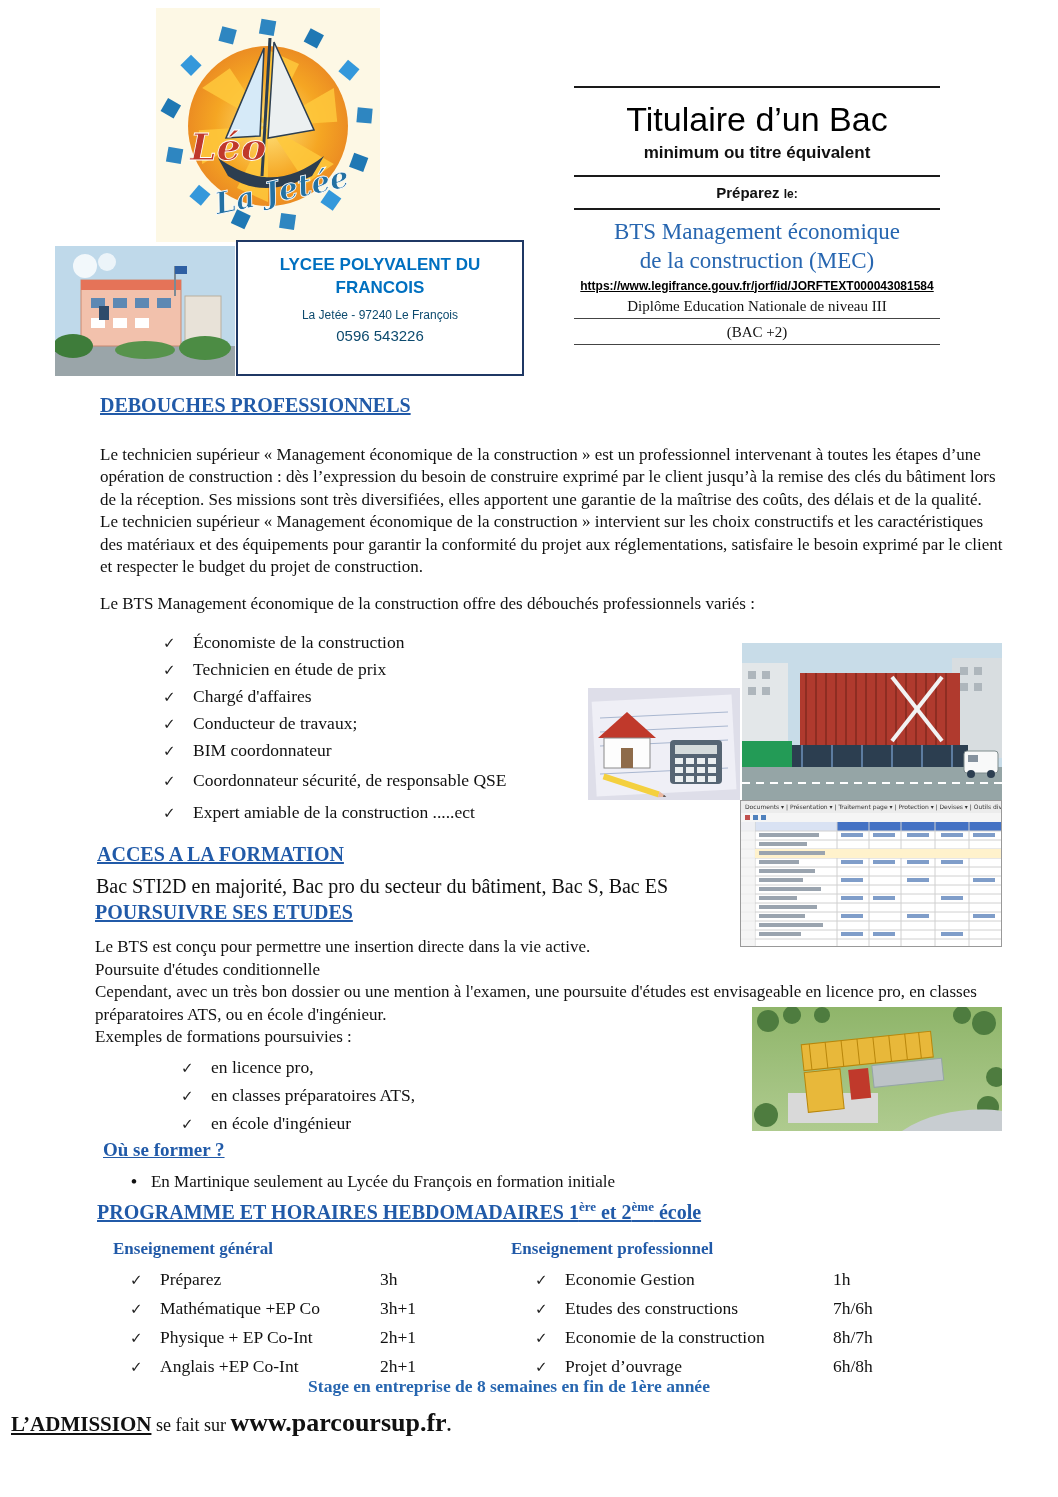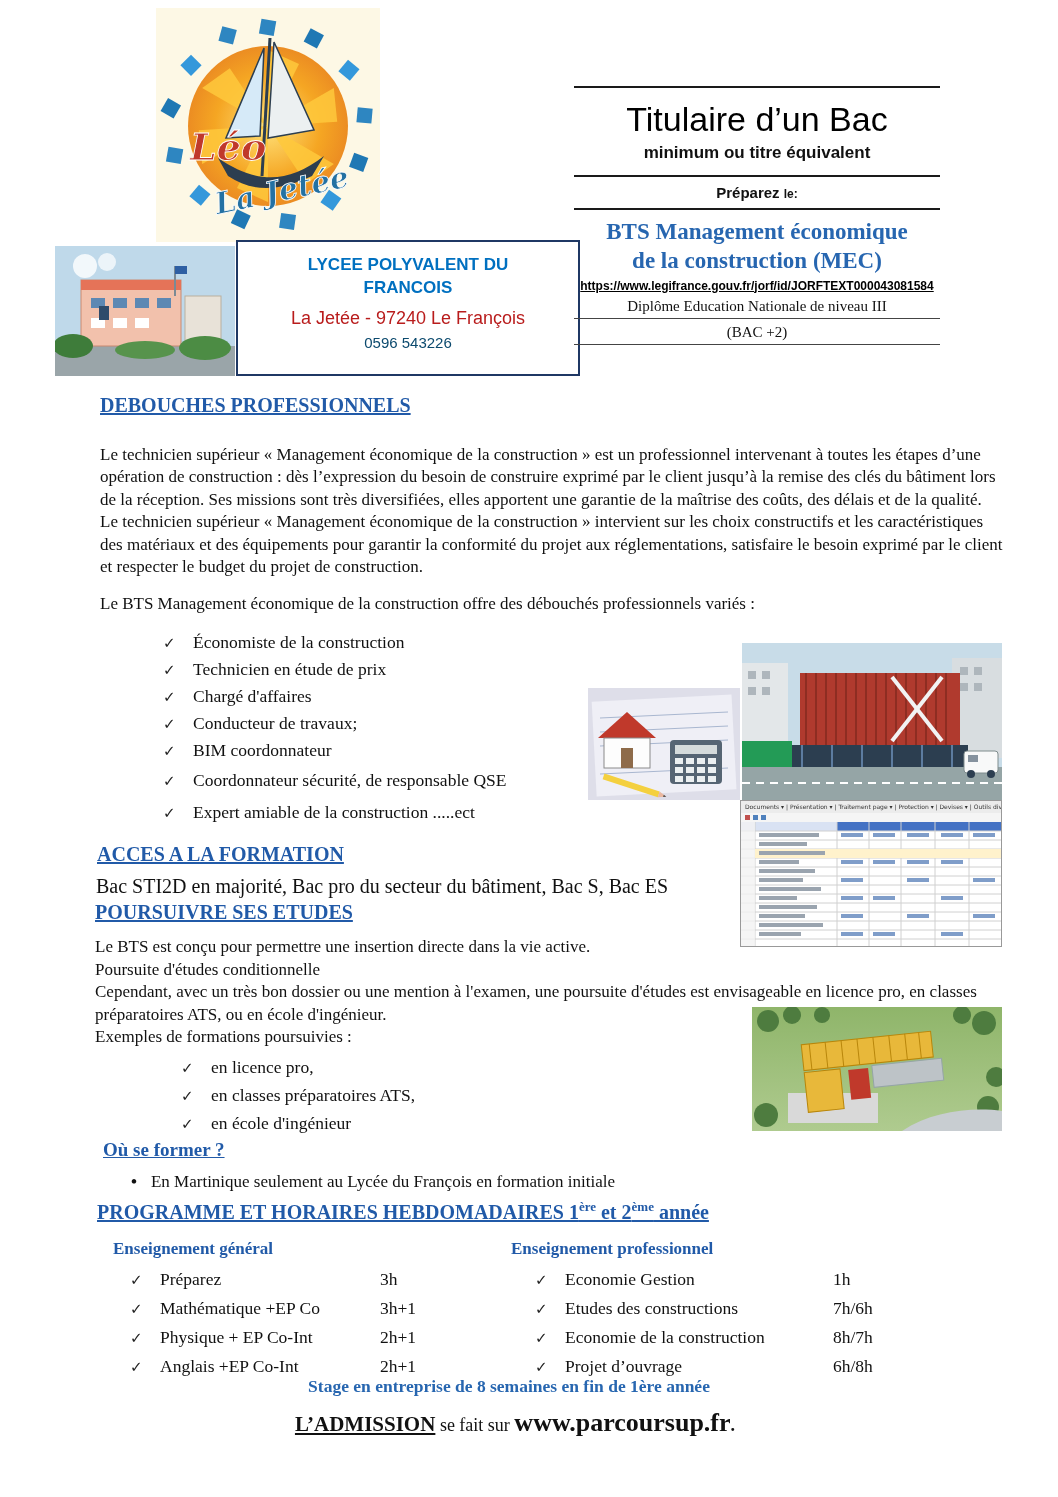--- a/index.html
+++ b/index.html
@@ -19,34 +19,34 @@
   .rule-thin { height:1px; background:#444; width:100%; }
   .check {
     position:absolute; left:0; top:1px; font-weight:bold; color:#222;
     font-family:"DejaVu Sans", sans-serif; font-size:15px;
   }
   .cl-item { position:relative; padding-left:30px; font-size:17.5px; line-height:23px; margin-bottom:4px; }
   
   .logo-wrap { left:156px; top:8px; width:224px; height:292px; }
   .school-photo { left:55px; top:246px; width:180px; height:130px; }
   .school-box {
-    left:236px; top:240px; width:344px; height:136px;
+    left:236px; top:240px; width:288px; height:136px;
     border:2px solid #1F3864; text-align:center; padding-top:12px;
     font-family:"Liberation Sans", sans-serif;
   }
   .school-name { color:#0070C0; font-weight:bold; font-size:17px; line-height:1.35; }
-  .school-addr { color:#b91c1c; font-size:18px; margin-top:8px; }
+  .school-addr { color:#0c4a6e; font-size:12px; margin-top:8px; }
   .school-phone { color:#0c4a6e; font-size:15px; margin-top:5px; }
   
   .right-col { left:574px; top:86px; width:366px; text-align:center; }
   .rc-title { font-family:"Liberation Sans", sans-serif; font-size:34px; color:#000; margin-top:12px; }
   .rc-sub   { font-family:"Liberation Sans", sans-serif; font-size:17px; font-weight:bold; margin-top:4px; margin-bottom:12px; }
   .rc-prepare { font-family:"Liberation Sans", sans-serif; font-size:15px; font-weight:bold; margin:7px 0; }
   .rc-prepare .small { font-size:12px; }
-  .rc-bts { color:#2766B0; font-weight:bold; font-size:23px; line-height:1.25; }
+  .rc-bts { color:#2766B0; font-weight:normal; font-size:23px; line-height:1.25; }
   .rc-bts:first-of-type { margin-top:8px; }
   .rc-link {
     font-family:"Liberation Sans", sans-serif; font-size:12px; font-weight:bold;
     text-decoration:underline; color:#000; margin-top:3px; display:block;
   }
   .rc-dipl { font-size:15px; margin-top:5px; padding-bottom:3px; }
   
   .h-debouches { left:100px; top:394px; font-size:20px; }
   .body-block { left:100px; top:424px; width:908px; font-size:17px; line-height:1.32;margin-top:20px; }
   .body-block .intro { margin-top:14px; }
@@ -77,21 +77,21 @@
   .col-title-pro  { left:511px; top:1239px; }
   .courses { font-size:17.5px; }
   .courses-gen { left:130px; top:1268px; width:312px; }
   .courses-pro { left:535px; top:1268px; width:360px; }
   .course-row { position:relative; display:flex; padding-left:30px; margin-bottom:6px; line-height:23px; }
   .course-name { flex:1 1 auto; }
   .course-hours { flex:0 0 62px; }
   
   .stage-line { left:0; top:1376px; width:1018px; text-align:center;
     color:#2766B0; font-weight:bold; font-size:17.5px; }
-  .admission { left:0; top:1408px; width:1030px; text-align:center; }
+  .admission { left:11px; top:1408px; width:1030px; text-align:left; }
   .adm-label { font-size:21px; font-weight:bold; text-decoration:underline; }
   .adm-mid { font-size:18px; }
   .adm-url { font-size:26px; font-weight:bold; }
   .adm-end { font-size:18px; font-weight:bold; }
 </style>
 </head>
 <body>
 
 <div class="page">
 
@@ -438,21 +438,21 @@
     <div class="cl-item"><span class="check">✓</span><span>en classes préparatoires ATS,</span></div>
     <div class="cl-item"><span class="check">✓</span><span>en école d'ingénieur</span></div>
   </div>
 
   <div class="abs h-blue h-ou">Où se former ?</div>
   <div class="abs ou-bullet">
     <span class="dot">•</span><span>En Martinique seulement au Lycée du François en formation initiale</span>
   </div>
 
   <div class="abs h-blue h-prog">
-    <span>PROGRAMME ET HORAIRES HEBDOMADAIRES 1</span><span class="sup">ère</span><span> et 2</span><span class="sup">ème</span><span> année</span>
+    <span>PROGRAMME ET HORAIRES HEBDOMADAIRES 1</span><span class="sup">ère</span><span> et 2</span><span class="sup">ème</span><span> école</span>
   </div>
 
   <div class="abs col-title col-title-gen">Enseignement général</div>
   <div class="abs col-title col-title-pro">Enseignement professionnel</div>
 
   <div class="abs courses courses-gen">
     <div class="course-row">
       <span class="check">✓</span>
       <span class="course-name">Préparez</span>
       <span class="course-hours">3h</span>

